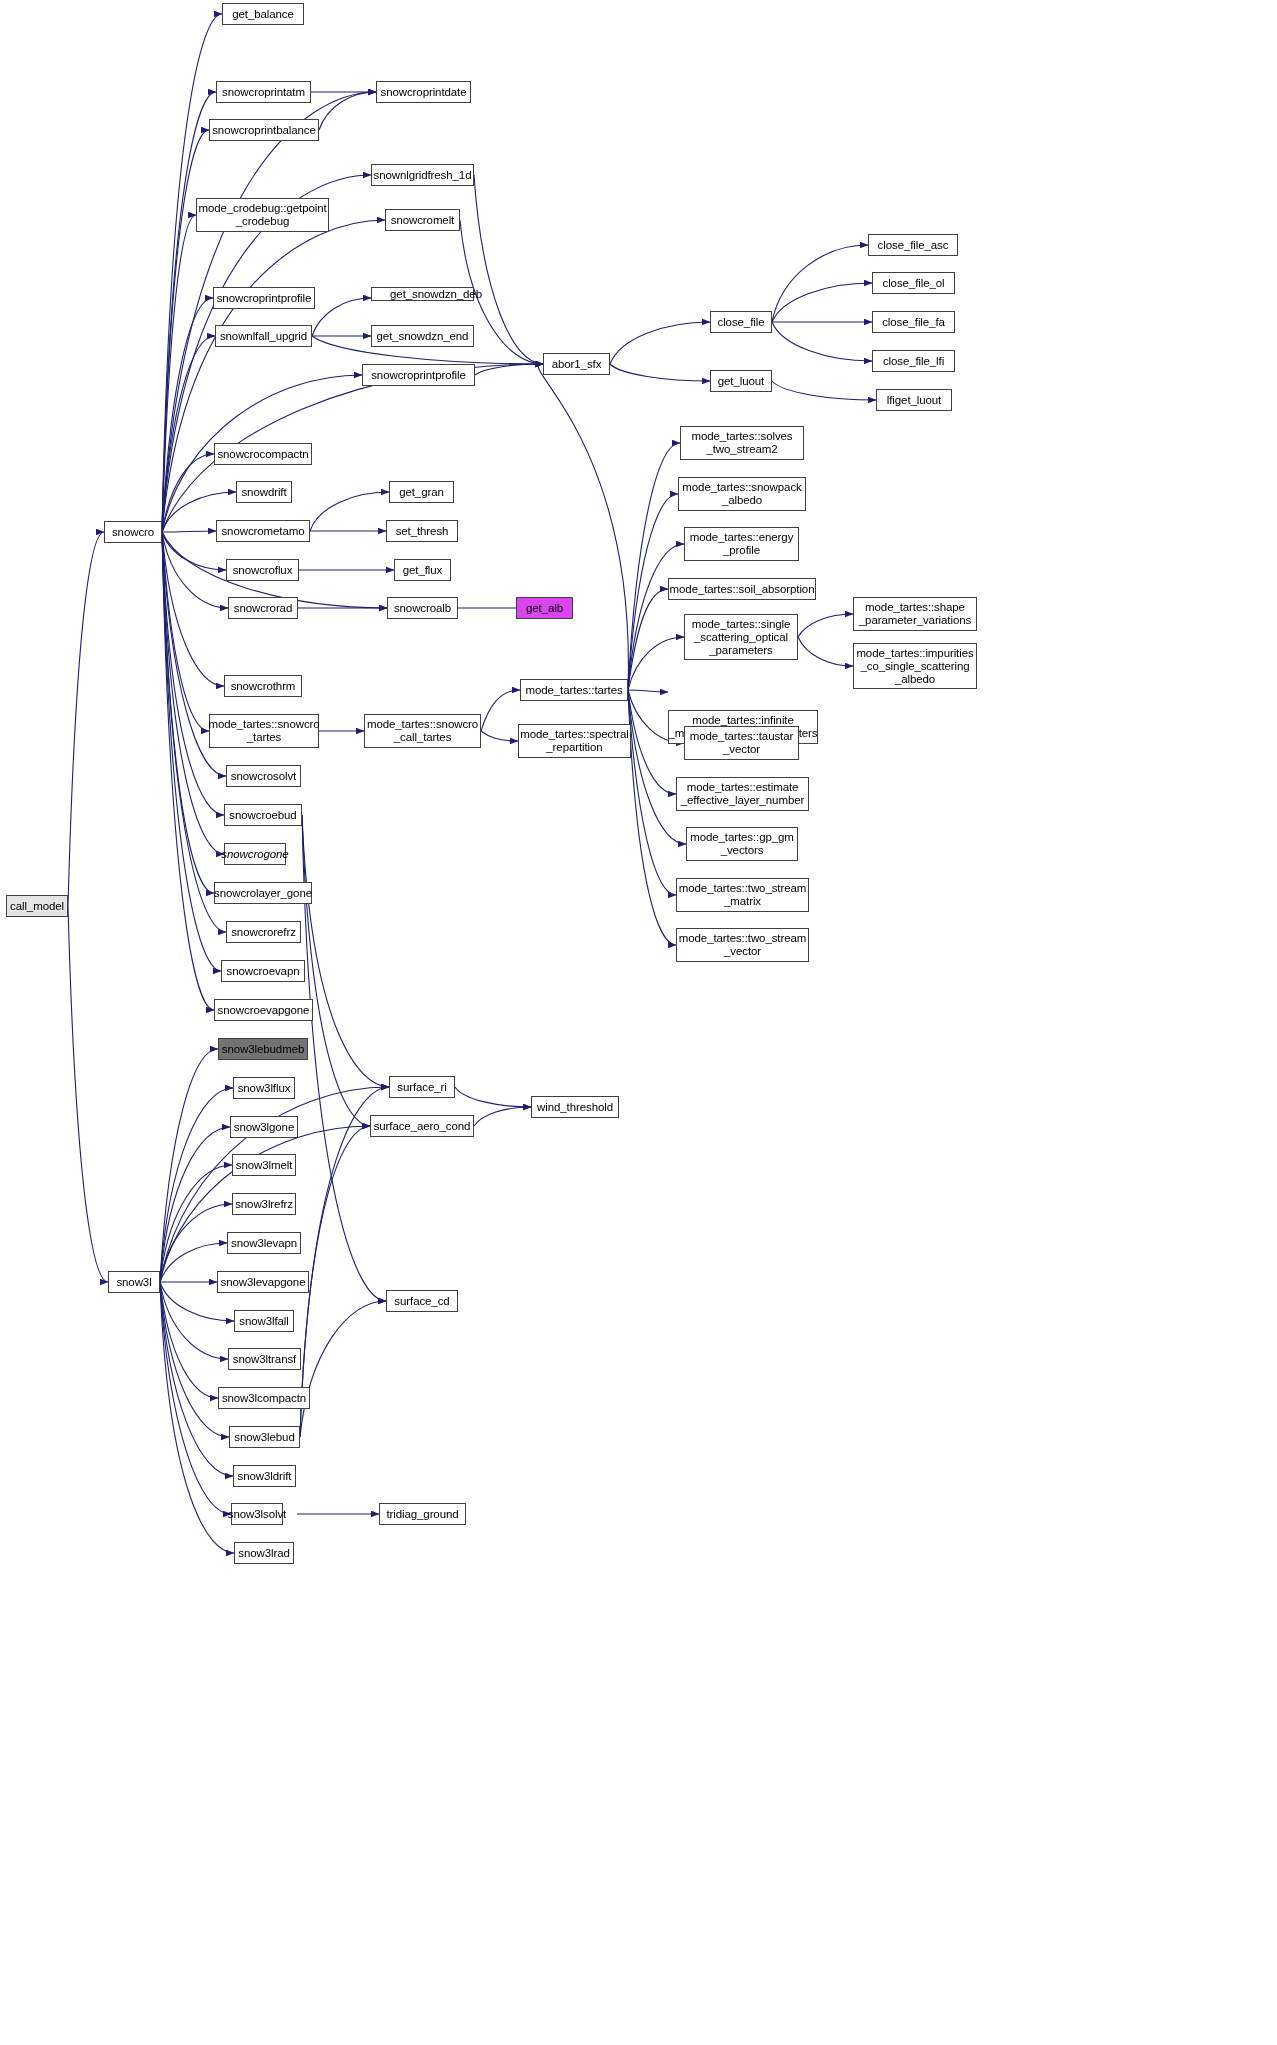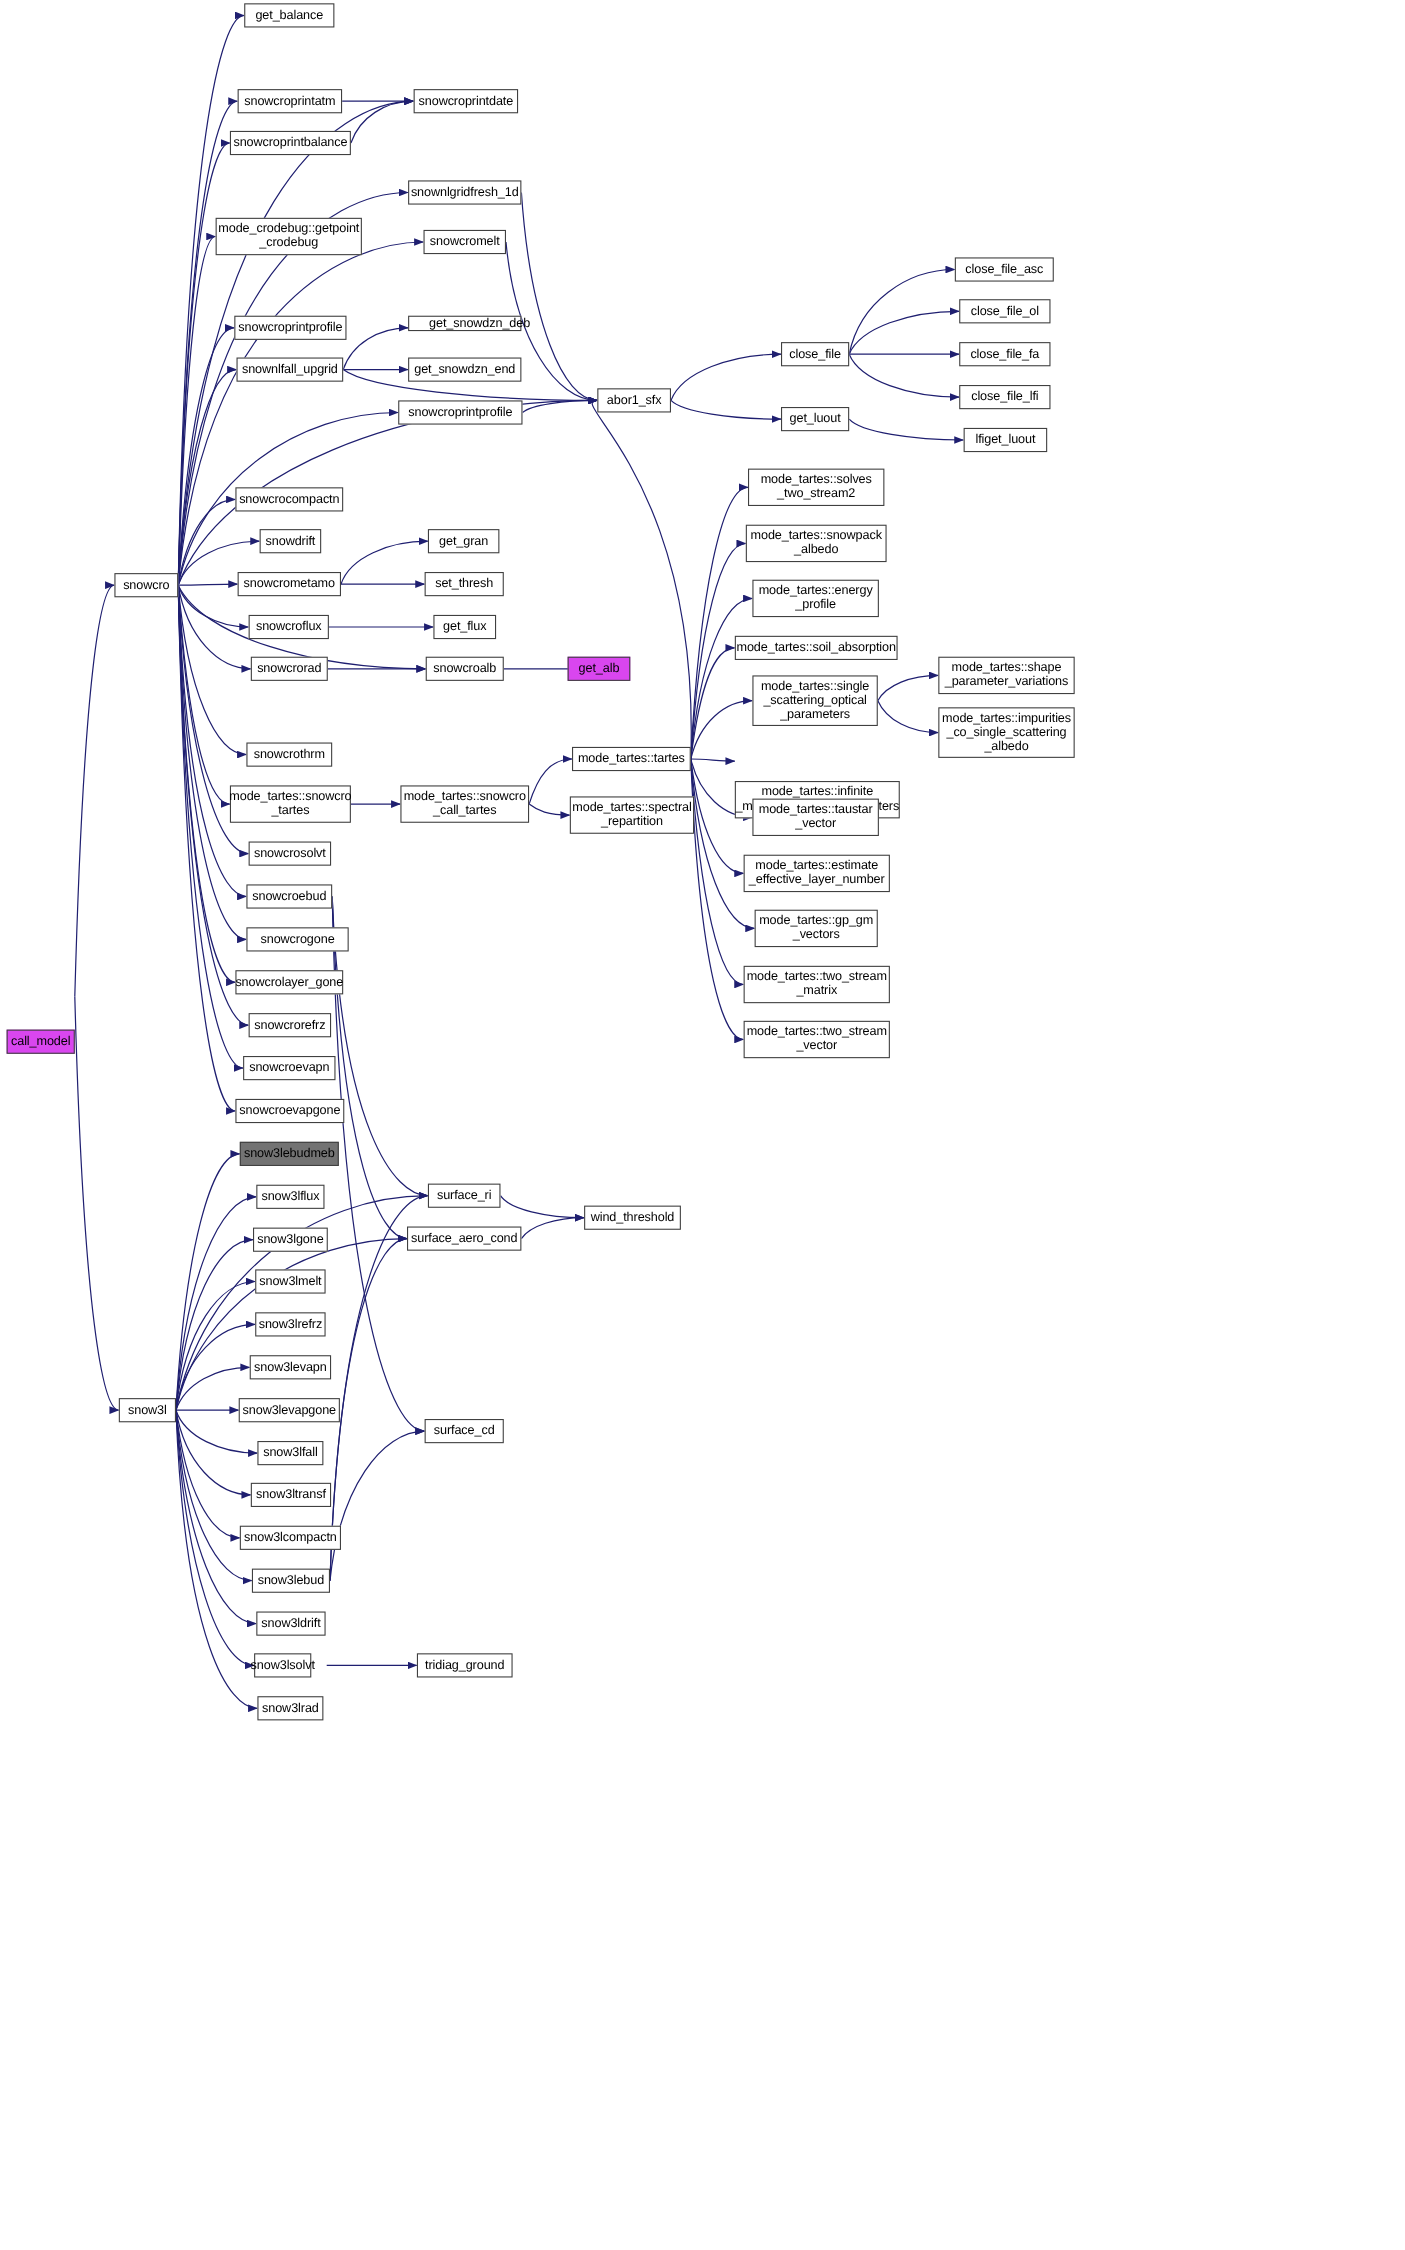--- a/index.html
+++ b/index.html
@@ -136,21 +136,21 @@
         <path d="M 160 1282 C 181 1185.28, 275.5 1126, 370 1126" stroke="#1f1f70" marker-end="url(#arrow)"></path>
         <path d="M 297 1514 C 325.7 1514, 350.3 1514, 379 1514" stroke="#1f1f70" marker-end="url(#arrow)"></path>
         <path d="M 300 1437 C 308.9 1164, 357.85 1087, 389 1087" stroke="#1f1f70" marker-end="url(#arrow)"></path>
         <path d="M 300 1437 C 308 1194.42, 345.5 1126, 370 1126" stroke="#1f1f70" marker-end="url(#arrow)"></path>
         <path d="M 300 1437 C 308.6 1352.68, 347.3 1301, 386 1301" stroke="#1f1f70" marker-end="url(#arrow)"></path>
         <path d="M 455 1087 C 463 1099.4, 496.8 1107, 531 1107" stroke="#1f1f70" marker-end="url(#arrow)"></path>
         <path d="M 474 1126 C 482 1114.22, 505.35 1107, 531 1107" stroke="#1f1f70" marker-end="url(#arrow)"></path>
       </g>
   </svg>
   <div id="node-layer">
-      <div class="node" style="left: 6px; top: 895px; width: 62px; height: 22px; border-color: rgb(64, 64, 64); background: #d946ef; margin-top: 41px;">call_model</div>
+      <div class="node" style="left: 6px; top: 895px; width: 62px; height: 22px; border-color: rgb(64, 64, 64); background: #e5e5e5;">call_model</div>
       <div class="node" style="left: 104px; top: 521px; width: 58px; height: 22px; border-color: rgb(64, 64, 64); background: rgb(255, 255, 255);">snowcro</div>
       <div class="node" style="left: 108px; top: 1271px; width: 52px; height: 22px; border-color: rgb(64, 64, 64); background: rgb(255, 255, 255);">snow3l</div>
       <div class="node" style="left: 222px; top: 3px; width: 82px; height: 22px; border-color: rgb(64, 64, 64); background: rgb(255, 255, 255);">get_balance</div>
       <div class="node" style="left: 216px; top: 81px; width: 95px; height: 22px; border-color: rgb(64, 64, 64); background: rgb(255, 255, 255);">snowcroprintatm</div>
       <div class="node" style="left: 376px; top: 81px; width: 95px; height: 22px; border-color: rgb(64, 64, 64); background: rgb(255, 255, 255);">snowcroprintdate</div>
       <div class="node" style="left: 209px; top: 119px; width: 110px; height: 22px; border-color: rgb(64, 64, 64); background: rgb(255, 255, 255);">snowcroprintbalance</div>
       <div class="node" style="left: 371px; top: 164px; width: 103px; height: 22px; border-color: rgb(64, 64, 64); background: rgb(255, 255, 255);">snownlgridfresh_1d</div>
       <div class="node" style="left: 196px; top: 198px; width: 133px; height: 34px; border-color: rgb(64, 64, 64); background: rgb(255, 255, 255);">mode_crodebug::getpoint
 _crodebug</div>
       <div class="node" style="left: 385px; top: 209px; width: 75px; height: 22px; border-color: rgb(64, 64, 64); background: rgb(255, 255, 255);">snowcromelt</div>
@@ -207,21 +207,21 @@
 _matrix</div>
       <div class="node" style="left: 676px; top: 928px; width: 133px; height: 34px; border-color: rgb(64, 64, 64); background: rgb(255, 255, 255);">mode_tartes::two_stream
 _vector</div>
       <div class="node" style="left: 853px; top: 597px; width: 124px; height: 34px; border-color: rgb(64, 64, 64); background: rgb(255, 255, 255);">mode_tartes::shape
 _parameter_variations</div>
       <div class="node" style="left: 853px; top: 643px; width: 124px; height: 46px; border-color: rgb(64, 64, 64); background: rgb(255, 255, 255);">mode_tartes::impurities
 _co_single_scattering
 _albedo</div>
       <div class="node" style="left: 226px; top: 765px; width: 75px; height: 22px; border-color: rgb(64, 64, 64); background: rgb(255, 255, 255);">snowcrosolvt</div>
       <div class="node" style="left: 224px; top: 804px; width: 78px; height: 22px; border-color: rgb(64, 64, 64); background: rgb(255, 255, 255);">snowcroebud</div>
-      <div class="node" style="left: 224px; top: 843px; width: 93px; height: 22px; border-color: rgb(64, 64, 64); background: rgb(255, 255, 255);">snowcrogone</div>
+      <div class="node" style="left: 224px; top: 843px; width: 62px; height: 22px; border-color: rgb(64, 64, 64); background: rgb(255, 255, 255); font-style: italic;">snowcrogone</div>
       <div class="node" style="left: 214px; top: 882px; width: 98px; height: 22px; border-color: rgb(64, 64, 64); background: rgb(255, 255, 255);">snowcrolayer_gone</div>
       <div class="node" style="left: 226px; top: 921px; width: 75px; height: 22px; border-color: rgb(64, 64, 64); background: rgb(255, 255, 255);">snowcrorefrz</div>
       <div class="node" style="left: 221px; top: 960px; width: 84px; height: 22px; border-color: rgb(64, 64, 64); background: rgb(255, 255, 255);">snowcroevapn</div>
       <div class="node" style="left: 214px; top: 999px; width: 99px; height: 22px; border-color: rgb(64, 64, 64); background: rgb(255, 255, 255);">snowcroevapgone</div>
       <div class="node" style="left: 218px; top: 1038px; width: 90px; height: 22px; border-color: rgb(64, 64, 64); background: #737373;">snow3lebudmeb</div>
       <div class="node" style="left: 233px; top: 1077px; width: 62px; height: 22px; border-color: rgb(64, 64, 64); background: rgb(255, 255, 255);">snow3lflux</div>
       <div class="node" style="left: 230px; top: 1116px; width: 68px; height: 22px; border-color: rgb(64, 64, 64); background: rgb(255, 255, 255);">snow3lgone</div>
       <div class="node" style="left: 232px; top: 1154px; width: 64px; height: 22px; border-color: rgb(64, 64, 64); background: rgb(255, 255, 255);">snow3lmelt</div>
       <div class="node" style="left: 232px; top: 1193px; width: 64px; height: 22px; border-color: rgb(64, 64, 64); background: rgb(255, 255, 255);">snow3lrefrz</div>
       <div class="node" style="left: 227px; top: 1232px; width: 74px; height: 22px; border-color: rgb(64, 64, 64); background: rgb(255, 255, 255);">snow3levapn</div>

